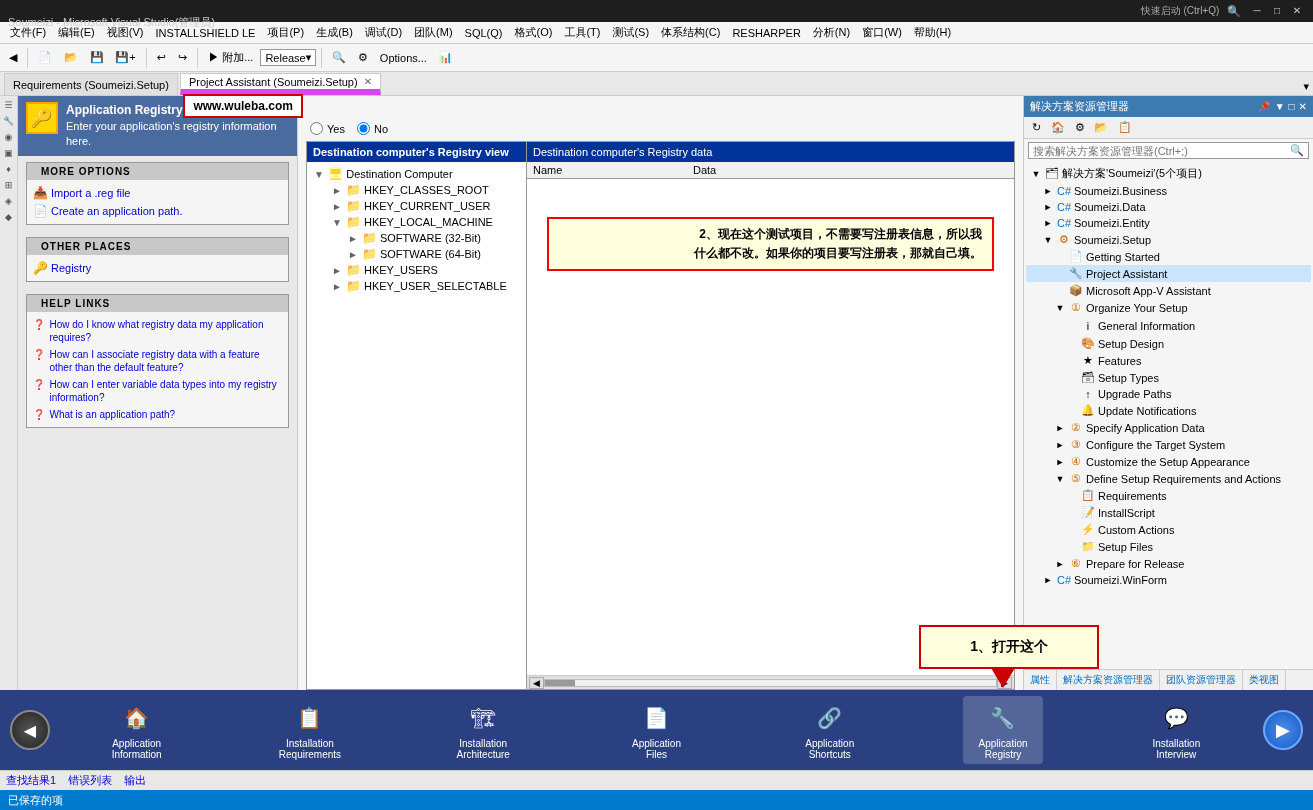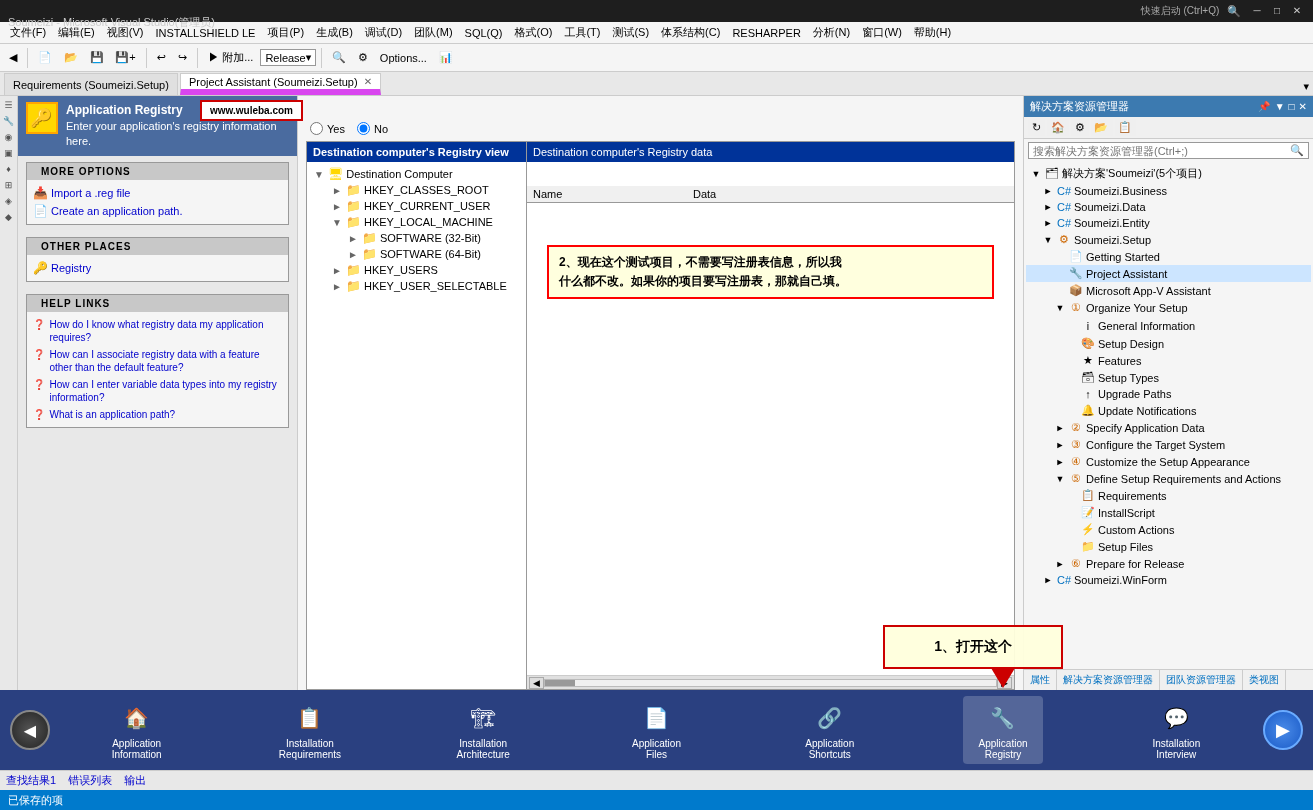--- a/index.html
+++ b/index.html
@@ -60,25 +60,25 @@
     .toolbar-sep { width: 1px; height: 20px; background: #ccc; margin: 0 3px; }
     .toolbar-dropdown {
       display: flex; align-items: center;
       border: 1px solid #999;
       background: white;
       padding: 1px 4px;
       cursor: pointer;
       font-size: 11px;
     }
     .brand-box {
-      position: absolute; right: 1010px; top: 56px;
+      position: absolute; right: 1010px; top: 50px;
       background: white;
       border: 2px solid #cc0000;
       padding: 3px 8px;
-      font-size: 10px;
+      font-size: 12px;
       font-weight: bold;
       color: #000;
       z-index: 100;
     }
 
     
     #tab-bar {
       background: #e8e8e8;
       display: flex;
       align-items: flex-end;
@@ -191,21 +191,20 @@
     .registry-left {
       width: 220px;
       border-right: 1px solid #999;
       display: flex;
       flex-direction: column;
     }
     .registry-right {
       flex: 1;
       display: flex;
       flex-direction: column;
-      gap: 24px;
     }
     .reg-header {
       background: #003399;
       color: white;
       padding: 4px 6px;
       font-size: 11px;
       font-weight: bold;
     }
     .reg-tree {
       flex: 1;
@@ -254,20 +253,21 @@
     .annotation-bubble {
       position: absolute;
       background: rgba(255,255,220,0.95);
       border: 2px solid #cc0000;
       padding: 8px 12px;
       font-size: 13px;
       color: #000;
       font-weight: bold;
       line-height: 1.7;
       z-index: 50;
+      margin-left: 36px;
     }
     .arrow-down {
       position: absolute;
       left: 50%;
       transform: translateX(-50%);
       width: 0; height: 0;
       border-left: 12px solid transparent;
       border-right: 12px solid transparent;
       border-top: 20px solid #cc0000;
       z-index: 51;
@@ -648,21 +648,21 @@
       <div class="registry-right">
         <div class="reg-data-header">
           <span>Destination computer's Registry data</span>
         </div>
         <div style="display:flex; background:#f0f0f0; border-bottom:1px solid #999; padding:2px 6px; font-size:11px;">
           <span style="width:160px;">Name</span>
           <span>Data</span>
         </div>
         <div class="reg-data-content">
 
-          <div class="annotation-box-red" style="top:18px;left:20px;right:20px;">
+          <div class="annotation-box-red" style="top:38px;left:20px;right:20px;text-align:right;">
             <span>2、现在这个测试项目，不需要写注册表信息，所以我<br>什么都不改。如果你的项目要写注册表，那就自己填。</span>
           </div>
         </div>
 
         <div class="scrollbar-area">
           <button style="font-size:9px;padding:0 3px;cursor:pointer;border:1px solid #aaa;background:#ddd;">◀</button>
           <div class="scrollbar-track">
             <div class="scrollbar-thumb"></div>
           </div>
           <button style="font-size:9px;padding:0 3px;cursor:pointer;border:1px solid #aaa;background:#ddd;">▶</button>

